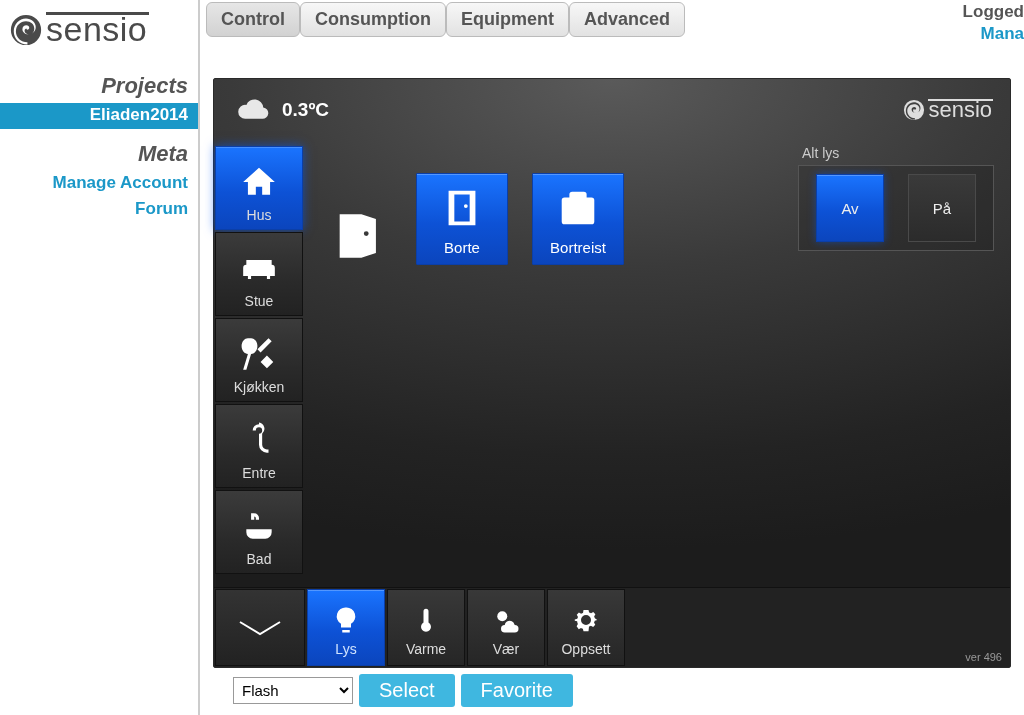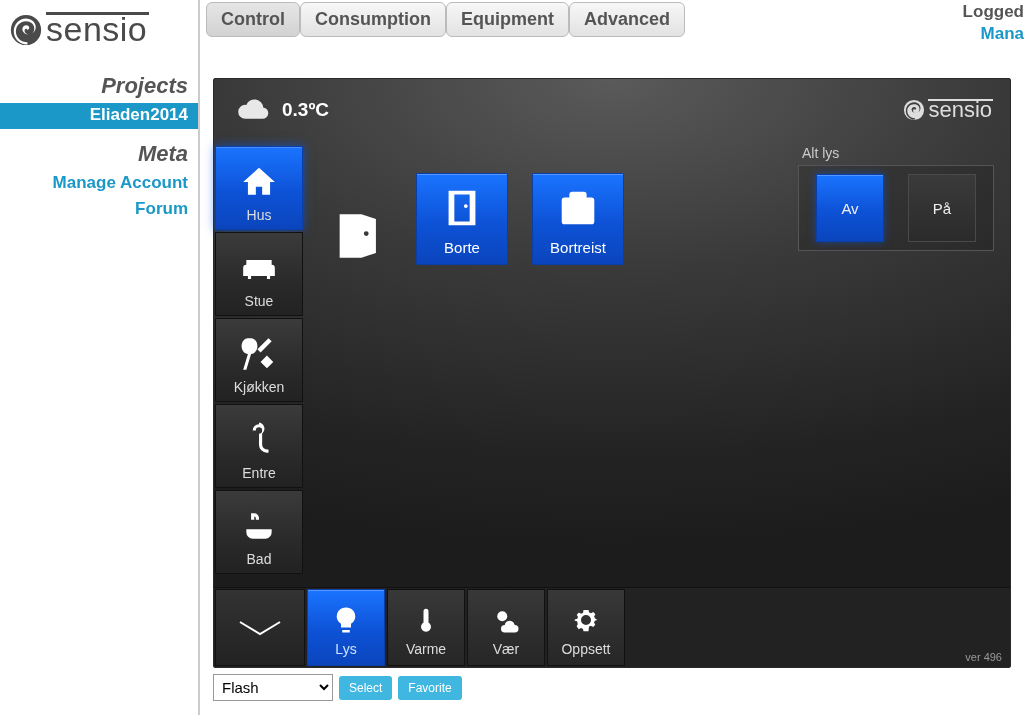--- a/index.html
+++ b/index.html
@@ -279,28 +279,29 @@
     position:absolute;
     left:213px;
     top:674px;
     display:flex;
     align-items:center;
     gap:6px;
   }
   .below-panel select {
     font-size:15px; padding:3px 4px; border:1px solid #999; background:#fff;
     width:120px;
+    margin-left:20px;
   }
   .small-btn {
     background:#3fb7e0;
     color:#fff;
     border:none;
     border-radius:3px;
-    padding:5px 10px;
-    font-size:12px;
+    padding:5px 20px;
+    font-size:20px;
     cursor:pointer;
   }
 </style>
 </head>
 <body>
 
 <div class="left-sidebar">
   <div class="logo">
     <svg viewBox="0 0 100 100">
       <path fill="#4a4a4a" d="M50 8a42 42 0 1 0 0 84 42 42 0 0 0 0-84zm0 10c15 0 27 10 27 24 0 13-9 20-21 20-9 0-16-6-16-14 0-7 5-11 11-11 5 0 8 3 8 7 0 3-2 5-5 5-2 0-3-1-3-3 0 0-5 1-5 6 0 6 5 10 12 10 9 0 15-6 15-16 0-12-10-20-23-20-16 0-28 12-28 28 0 17 14 30 32 30v6C32 90 16 74 16 54c0-20 15-36 34-36z"></path>

